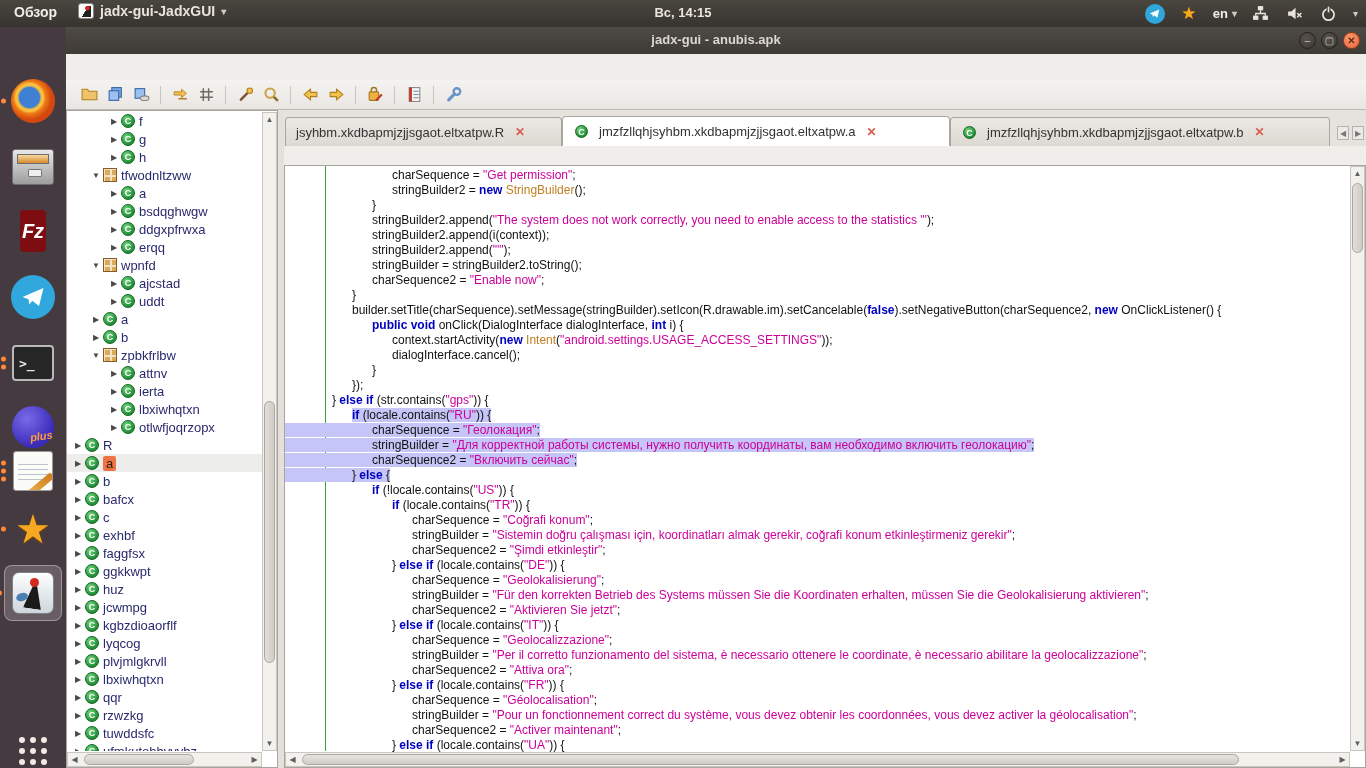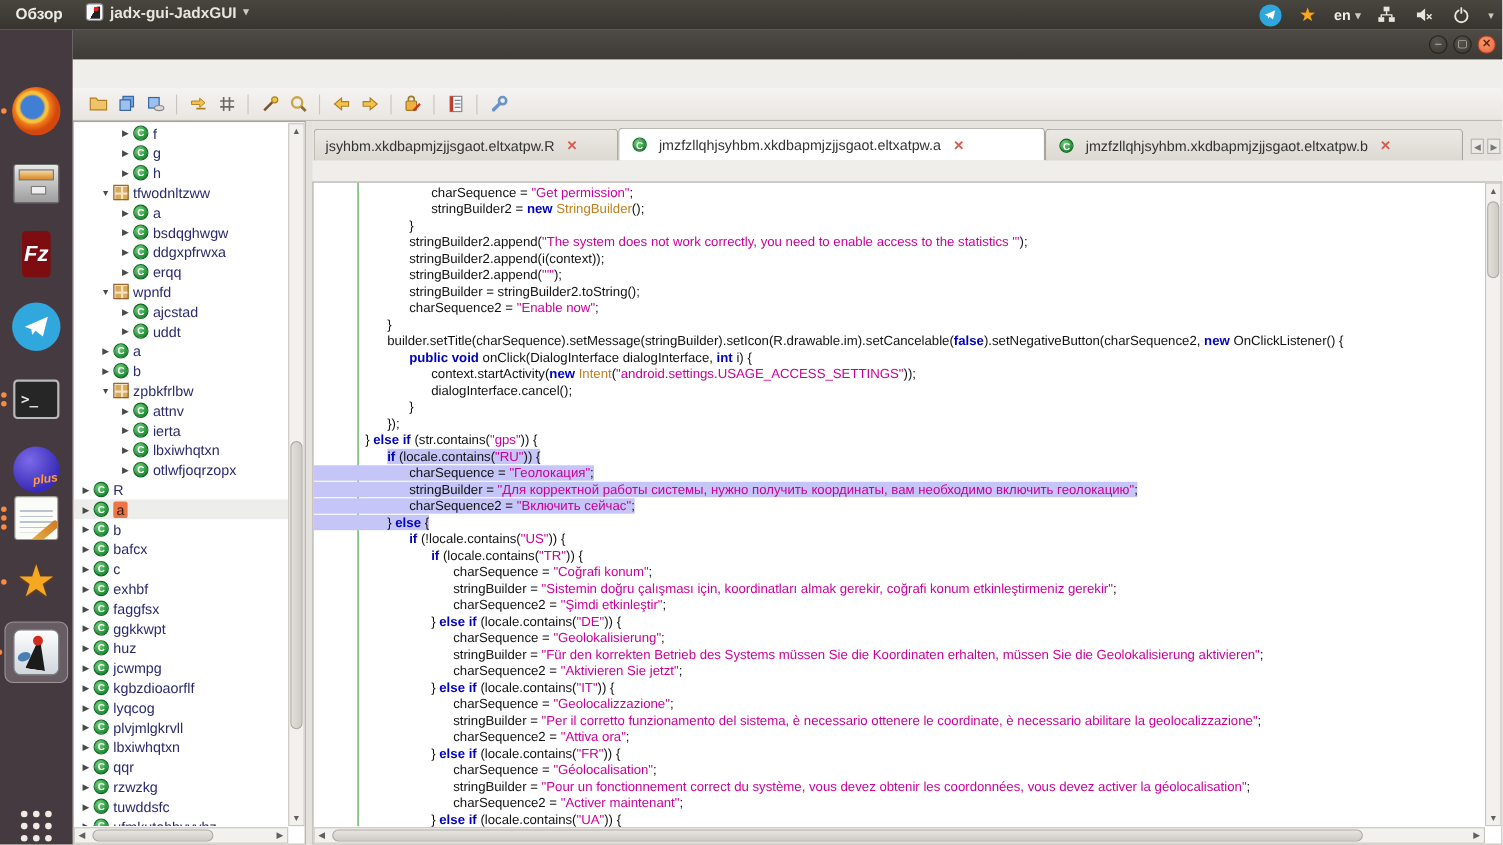--- a/index.html
+++ b/index.html
@@ -118,20 +118,21 @@
 
 <div class="screen">
 
   <div class="topbar">
     <span class="tb-activities">Обзор</span>
     <span class="tb-app">
       <span class="jadx-mini"></span>
       <span>jadx-gui-JadxGUI</span>
       <span class="caret">▾</span>
     </span>
+    <span class="tb-clock">Вс, 14:15</span>
     <span class="tb-right">
       <span class="tg-circle">
         <svg width="11" height="11" viewBox="0 0 16 16">
             <path d="M1 8 L15 2 L12 14 L7.5 10.5 L5.5 13 L5 9.5 Z" fill="#fff"></path>
           </svg>
       </span>
       <span class="tray-ico star-glyph">★</span>
       <span class="lang">
         <span>en</span>
           <span class="caret">▾</span>
@@ -227,20 +228,21 @@
           <i></i>
           <i></i>
           <i></i>
           <i></i>
         </span>
       </div>
     </div>
 
   <div class="window">
     <div class="titlebar">
+      <span class="wtitle">jadx-gui - anubis.apk</span>
       <span class="winbtns">
         <span class="wbtn">–</span>
         <span class="wbtn">▢</span>
         <span class="wbtn close">✕</span>
       </span>
     </div>
 
     <div class="toolbar">
         <span class="tool-btn">
           <svg width="17" height="17" viewBox="0 0 16 16">

